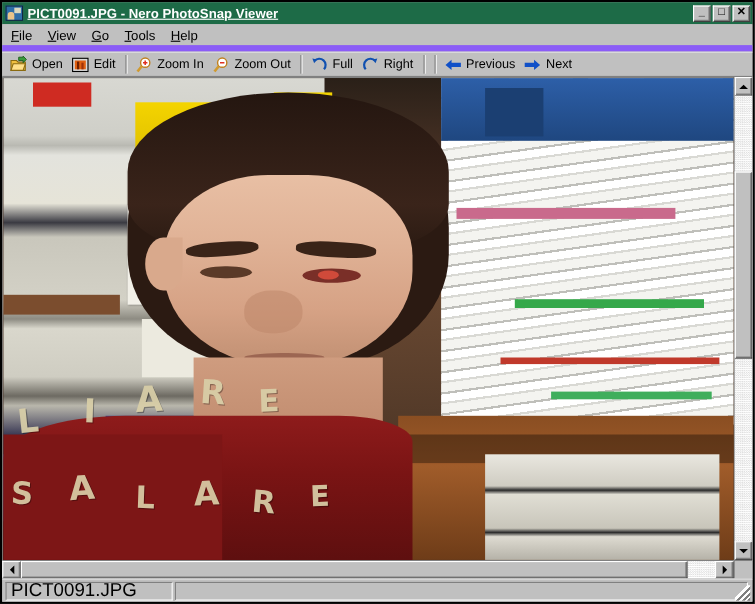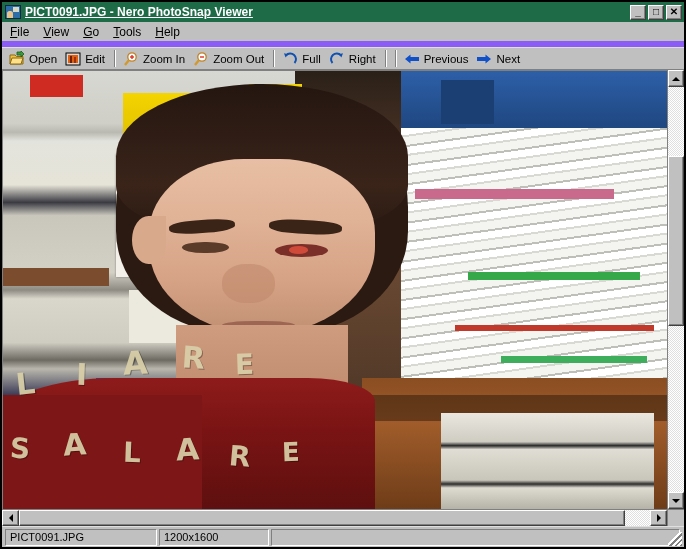--- a/index.html
+++ b/index.html
@@ -491,21 +491,21 @@
   .status-cell {
     height: 17px;
     border-top: 1px solid #808080;
     border-left: 1px solid #808080;
     border-right: 1px solid #ffffff;
     border-bottom: 1px solid #ffffff;
     box-sizing: border-box;
     display: flex;
     align-items: center;
     padding: 0 4px;
-    font-size: 11px;
+    font-size: 17px;
     color: #000;
     margin-right: 2px;
     white-space: nowrap;
     overflow: hidden;
   }
   #status-filename { width: 152px; }
   #status-dims     { width: 110px; }
   #status-zoom     { width: 116px; }
   #status-extra    { flex: 1; }
   #resize-grip {
@@ -729,18 +729,17 @@
         <div class="sb-btn" style="width:17px">
           <span class="arrow arrow-right"></span>
         </div>
       </div>
       <div id="corner-box"></div>
     </div>
   </div>
 
   <div id="status-bar">
     <div class="status-cell" id="status-filename">PICT0091.JPG</div>
-    <div class="status-cell" id="status-dims">1200x1600</div>
     <div class="status-cell" id="status-extra"></div>
     <div id="resize-grip"></div>
   </div>
 
 </div>
 
 </body></html>

